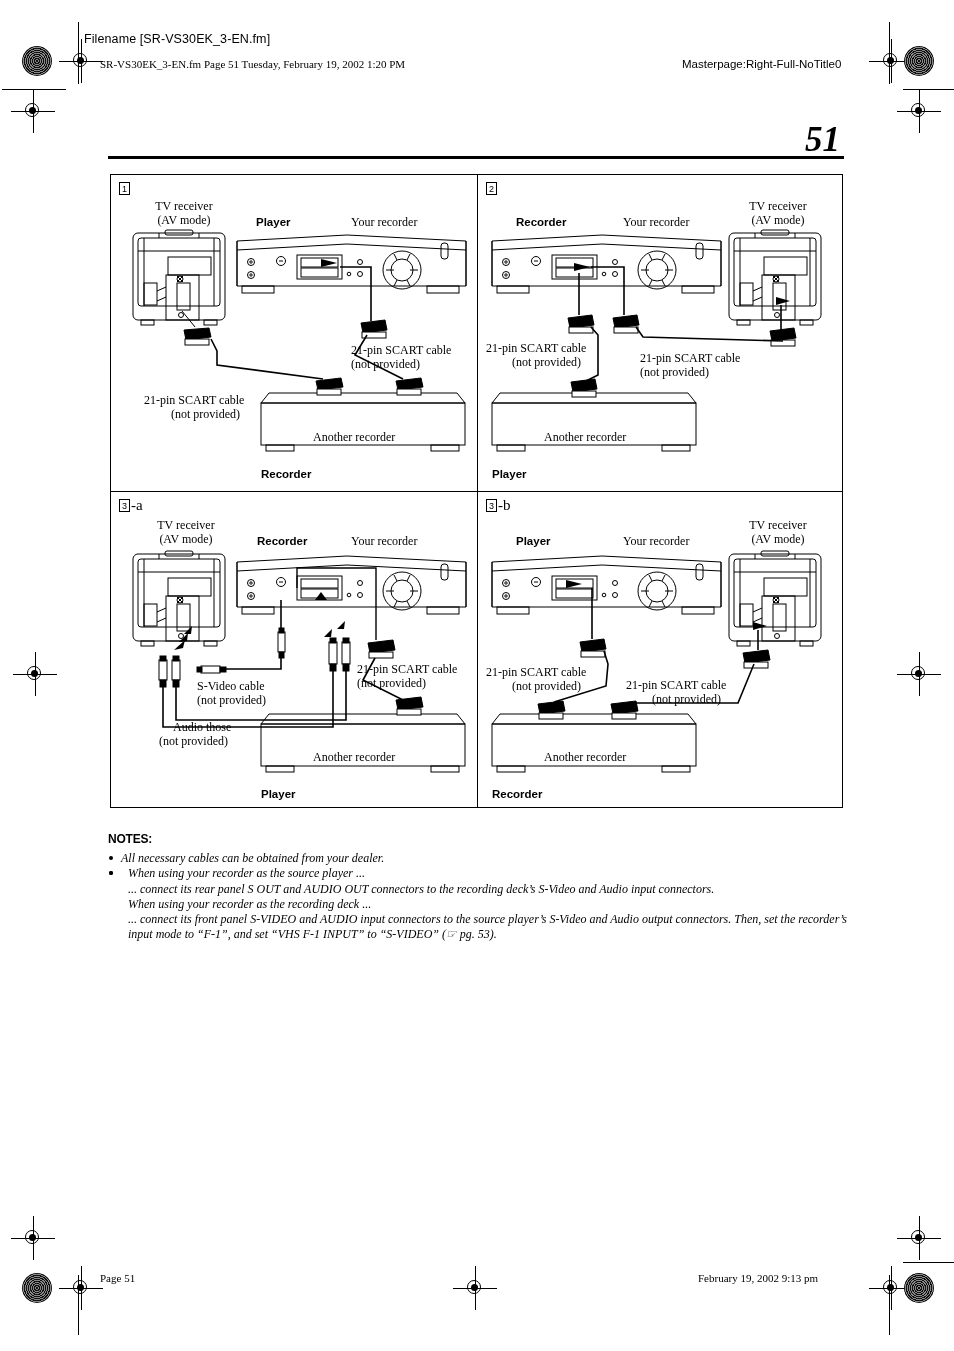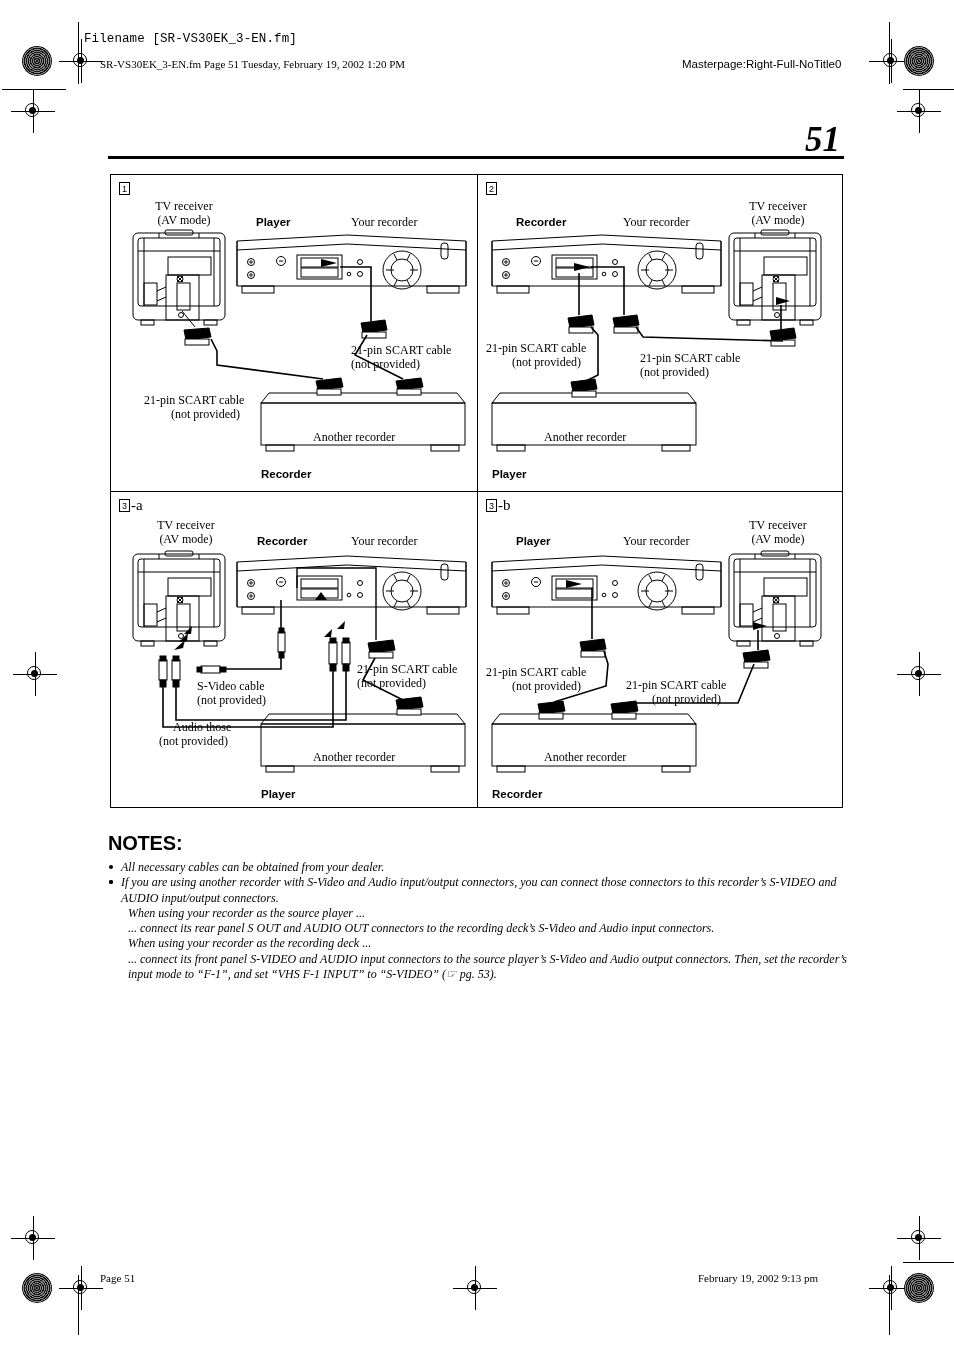--- a/index.html
+++ b/index.html
@@ -12,21 +12,21 @@
   .regmark .dot{position:absolute;left:9px;top:9px;width:7px;height:7px;background:#000;border-radius:50%;}
   .regmark .h{position:absolute;left:-9px;top:12.5px;width:44px;height:1px;background:#000;}
   .regmark .v{position:absolute;top:-9px;left:12.5px;width:1px;height:44px;background:#000;}
 
   .densdot{position:absolute;border-radius:50%;background:
      repeating-radial-gradient(circle, #111 0px, #111 1px, #888 1px, #888 2px);}
 
   .rule{position:absolute;background:#000;}
 
   
-  .hdr-filename{font-family:Liberation Mono, monospace;font-size:12.5px;letter-spacing:.1px;}
+  .hdr-filename{font-family:Liberation Sans, sans-serif;font-size:12.5px;letter-spacing:.1px;}
   .hdr-path{font-family:"Liberation Serif",serif;font-size:11px;}
   .hdr-master{font-family:"Liberation Sans",sans-serif;font-size:11.5px;}
   .ftr{font-family:"Liberation Serif",serif;font-size:11px;}
 
   .pagenum{font-family:"Liberation Serif",serif;font-style:italic;font-weight:700;font-size:35px;}
 
   
   #figure{position:absolute;left:110px;top:174px;width:733px;height:634px;border:1px solid #000;box-sizing:border-box;}
   .panel{position:absolute;box-sizing:border-box;}
   .vdiv{position:absolute;background:#000;width:1px;}
@@ -35,21 +35,21 @@
   .stepbox{position:absolute;border:1px solid #000;width:11px;height:13px;box-sizing:border-box;
            font-family:"Liberation Sans",sans-serif;font-size:9px;line-height:12px;text-align:center;background:#fff;}
   .steptail{position:absolute;font-family:"Liberation Serif",serif;font-size:15px;line-height:13px;}
 
   .lbl{position:absolute;font-family:"Liberation Serif",serif;font-size:12px;line-height:14px;white-space:nowrap;}
   .lbl.bold{font-family:"Liberation Sans",sans-serif;font-weight:700;font-size:11.5px;}
   .lbl.c{text-align:center;}
 
   
   #notes{position:absolute;left:108px;top:832px;width:760px;}
-  #notes h2{margin:0 0 5px 0;font-family:"Liberation Sans",sans-serif;font-weight:700;font-size:20px;letter-spacing:-.2px;}
+  #notes h2{margin:0 0 5px 0;font-family:"Liberation Sans",sans-serif;font-weight:700;font-size:12px;letter-spacing:-.2px;}
   .note{position:relative;padding-left:13px;font-family:"Liberation Serif",serif;font-style:italic;
         font-size:12px;line-height:15.3px;margin-bottom:0px;}
   .note > .bullet{position:absolute;left:1px;top:5px;width:4px;height:4px;background:#000;border-radius:50%;}
   .note .sub{display:block;padding-left:7px;}
   svg{display:block;overflow:visible;}
 </style>
 </head>
 <body>
 
 <div class="rule" style="left:78px;  top:22px;  width:1px;  height:62px;"></div>
@@ -571,21 +571,20 @@
   </div>
 
   <div class="note">
     <span class="bullet"></span>
   </div>
 
 
 
   <div class="note">
     <span class="bullet"></span>
-    <span>If you are using another recorder with S-Video and Audio input/output connectors, you can connect those connectors to this recorder’s S-VIDEO and AUDIO input/output connectors.</span>
     <span class="sub">When using your recorder as the source player ...</span>
     <span class="sub">... connect its rear panel S OUT and AUDIO OUT connectors to the recording deck’s S-Video and Audio input connectors.</span>
     <span class="sub">When using your recorder as the recording deck ...</span>
     <span class="sub">... connect its front panel S-VIDEO and AUDIO input connectors to the source player’s S-Video and Audio output connectors. Then, set the recorder’s input mode to “F-1”, and set “VHS F-1 INPUT” to “S-VIDEO” (☞ pg. 53).</span>
   </div>
 </div>
 
 <div class="abs ftr" style="left:100px;top:1272px;">Page 51</div>
 <div class="abs ftr" style="left:698px;top:1272px;">February 19, 2002 9:13 pm</div>
 

